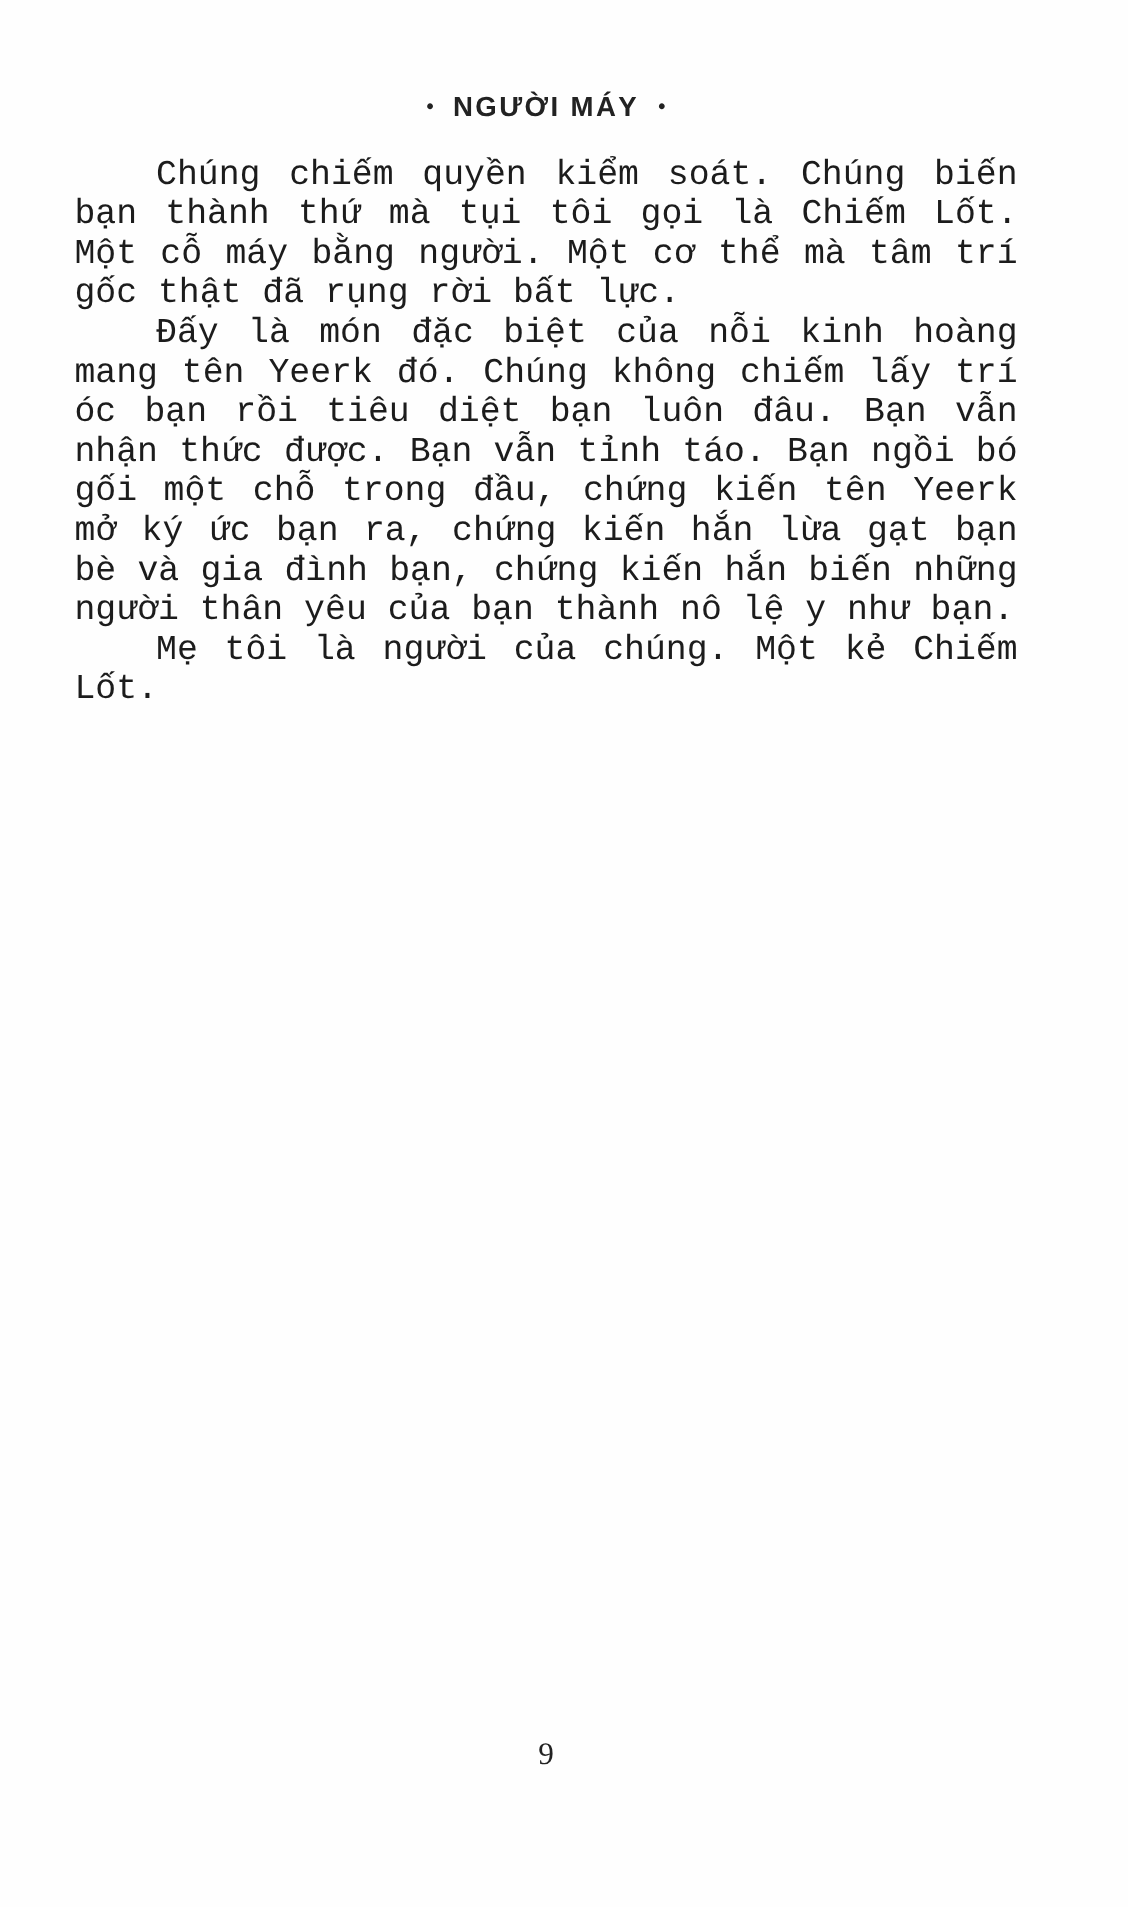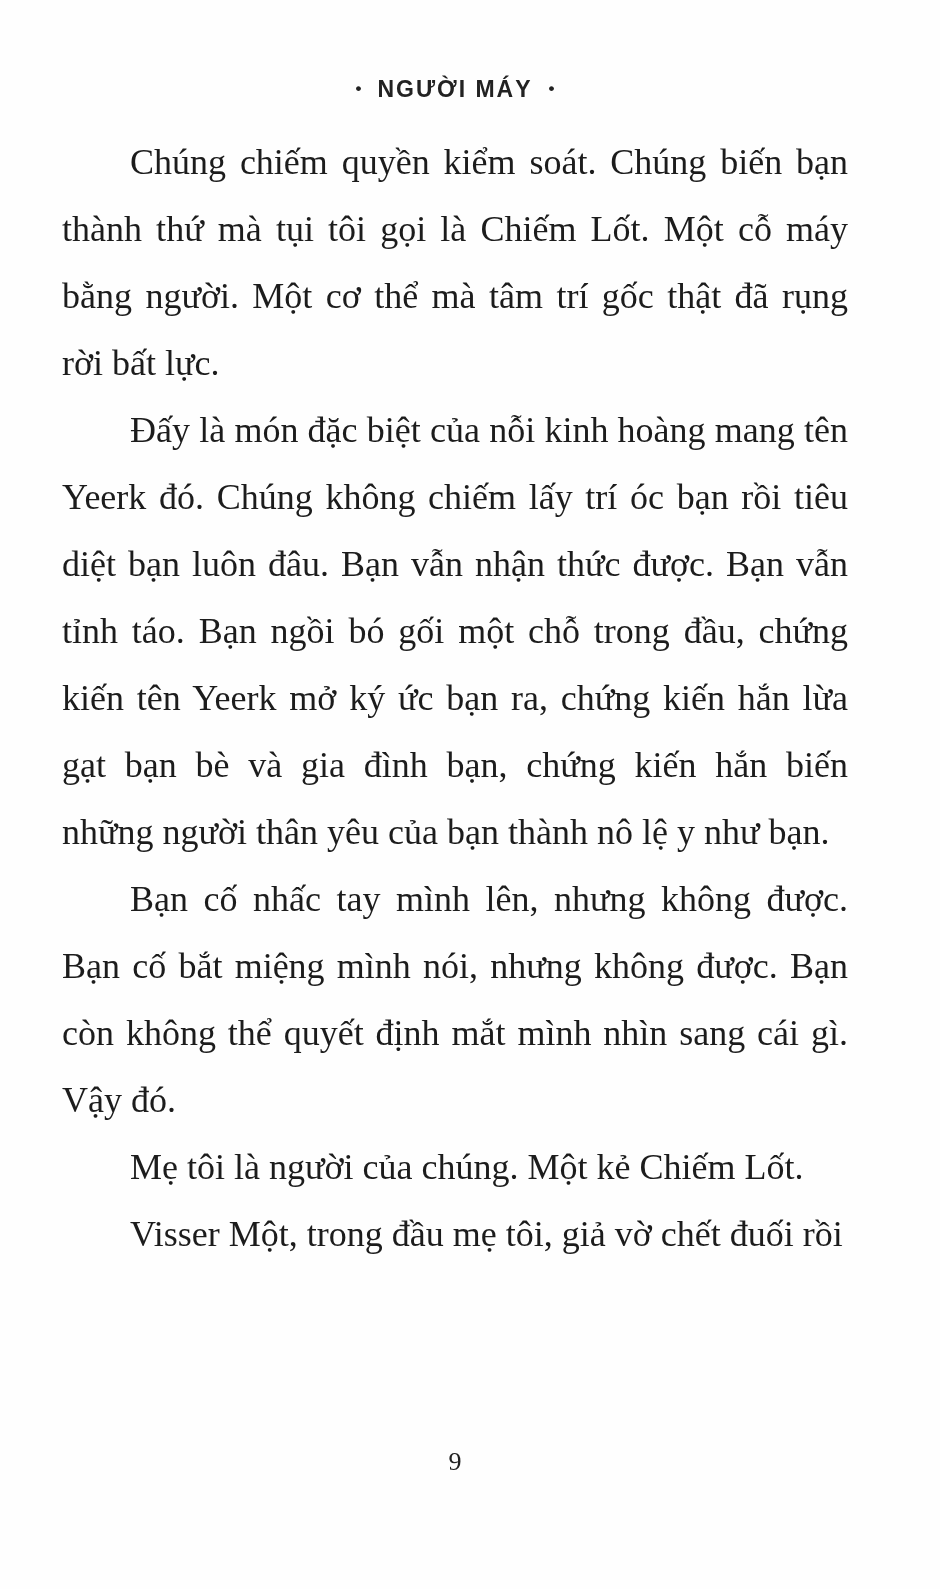--- a/index.html
+++ b/index.html
@@ -33,23 +33,24 @@
     color: #222;
     margin-bottom: 26px;
   }
   .running-header .bullet {
     font-size: 17px;
     letter-spacing: 0;
     position: relative;
     top: -1px;
   }
   .body-text {
-    font-size: 36px;
-    line-height: 67px;
+    font-size: 29px;
+    line-height: 33px;
     text-align: justify;
+    font-family: Liberation Mono, monospace;
   }
   .body-text p {
     margin: 0;
     padding: 0;
     text-indent: 68px;
   }
   .page-number {
     margin-top: auto;
     text-align: center;
     font-size: 26px;
@@ -63,20 +64,18 @@
 
   <div class="running-header">
     <span class="bullet">•</span>
     <span class="header-title">NGƯỜI MÁY</span>
     <span class="bullet">•</span>
   </div>
 
   <div class="body-text">
       <p>Chúng chiếm quyền kiểm soát. Chúng biến bạn thành thứ mà tụi tôi gọi là Chiếm Lốt. Một cỗ máy bằng người. Một cơ thể mà tâm trí gốc thật đã rụng rời bất lực.</p>
       <p>Đấy là món đặc biệt của nỗi kinh hoàng mang tên Yeerk đó. Chúng không chiếm lấy trí óc bạn rồi tiêu diệt bạn luôn đâu. Bạn vẫn nhận thức được. Bạn vẫn tỉnh táo. Bạn ngồi bó gối một chỗ trong đầu, chứng kiến tên Yeerk mở ký ức bạn ra, chứng kiến hắn lừa gạt bạn bè và gia đình bạn, chứng kiến hắn biến những người thân yêu của bạn thành nô lệ y như bạn.</p>
-      <p>Bạn cố nhấc tay mình lên, nhưng không được. Bạn cố bắt miệng mình nói, nhưng không được. Bạn còn không thể quyết định mắt mình nhìn sang cái gì. Vậy đó.</p>
       <p>Mẹ tôi là người của chúng. Một kẻ Chiếm Lốt.</p>
-      <p>Visser Một, trong đầu mẹ tôi, giả vờ chết đuối rồi</p>
     </div>
 
   <div class="page-number">9</div>
 
 </div>
 
 </body></html>

